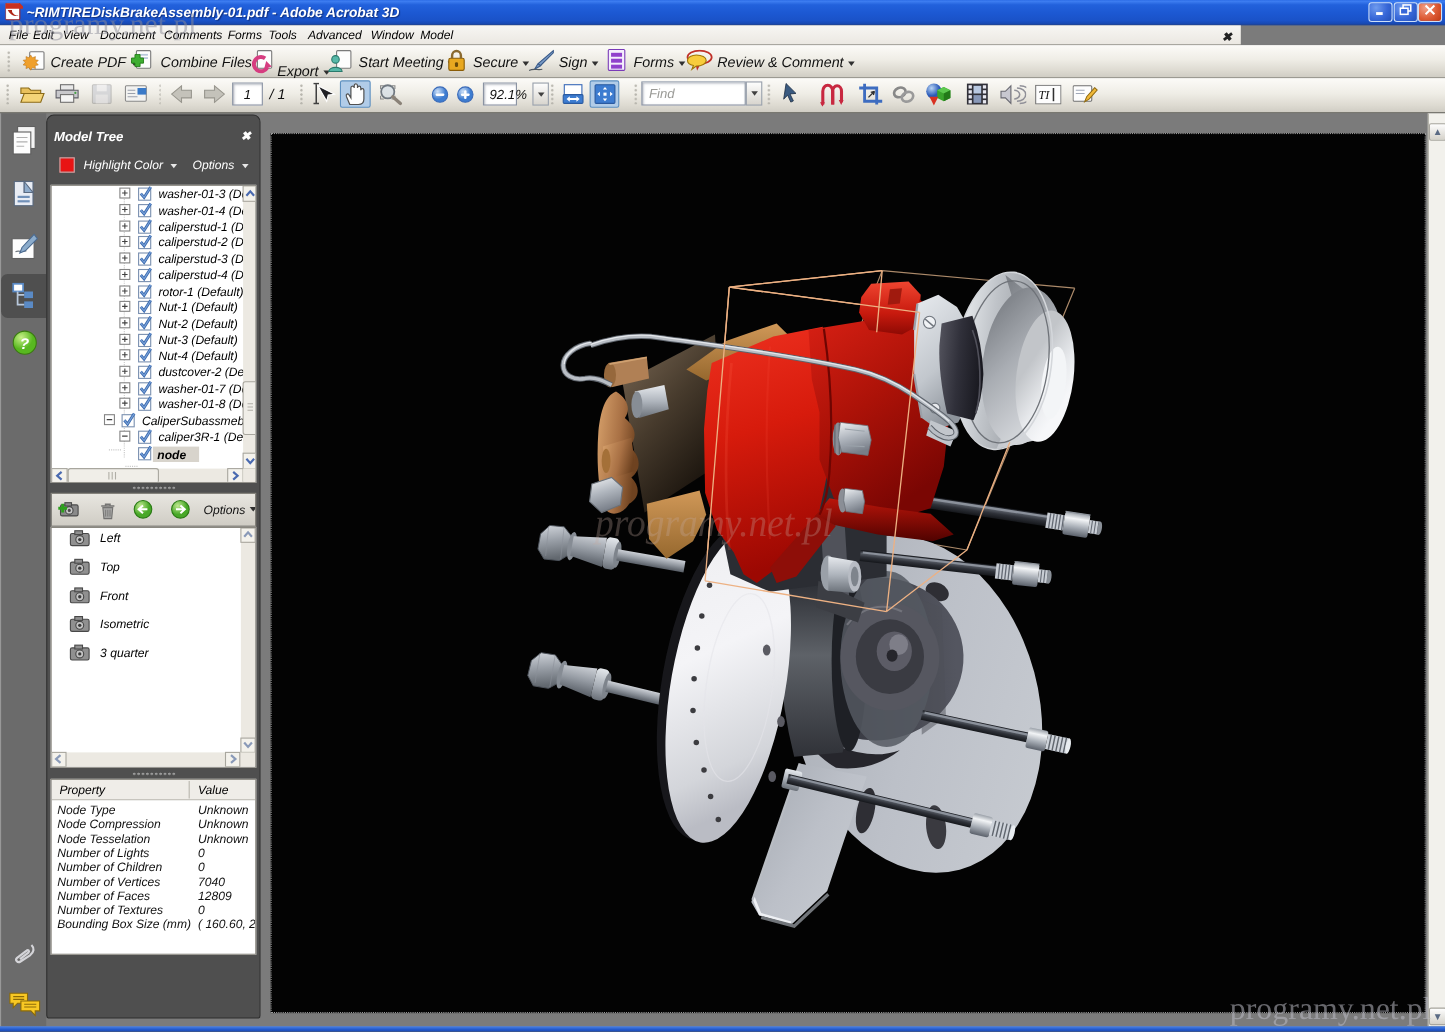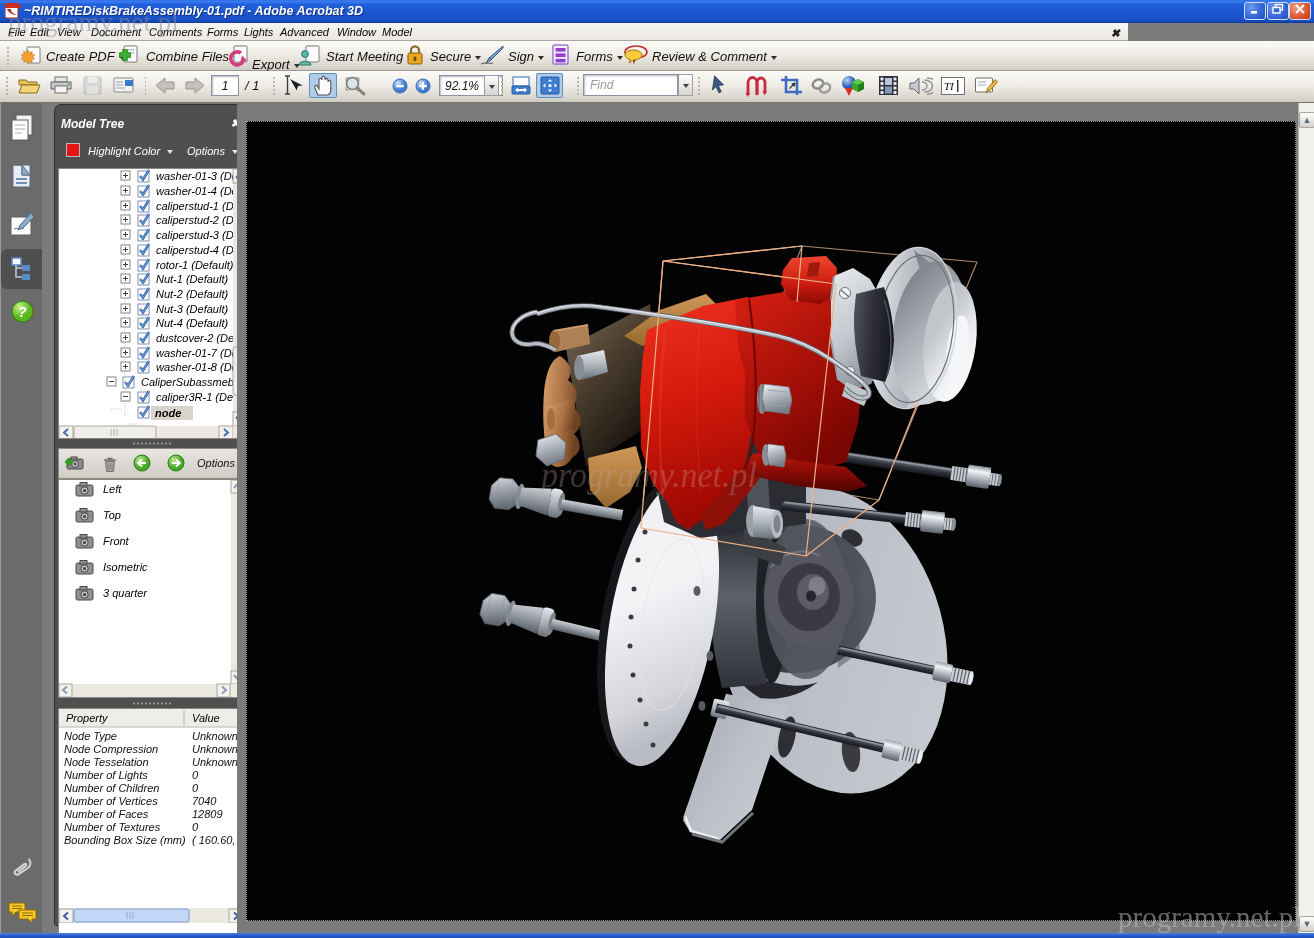--- a/index.html
+++ b/index.html
@@ -44,31 +44,31 @@
 .dropbtn:after { content:""; display:inline-block; width:0; height:0; border-left:3px solid transparent;
   border-right:3px solid transparent; border-top:4px solid #404040; vertical-align:middle; }
 .toolsel { position:absolute; background:#b1cce8; border:1px solid #5e90c0; border-radius:2px; }
 
 
 #lstrip { left:0; top:103px; width:42px; height:830px; background:#6b6b6b; border-left:1px solid #989898; }
 #navsel { left:1px; top:249px; width:41px; height:40px; background:#4f4f4f; border-radius:6px 0 0 6px; }
 
 
 #panel { left:42px; top:104px; width:195px; height:822px; background:#4f4f4f;
-  border:1px solid #2e2e2e; border-radius:7px 7px 3px 3px;margin-left:12px; }
+  border:1px solid #2e2e2e; border-radius:7px 7px 3px 3px; }
 #mtHeader { position:absolute; left:0; top:0; width:100%; height:63px; color:#fff; }
 #treebox { position:absolute; left:3px; top:63px; width:187px; height:271px; background:#fff;
   border:1px solid #8a8880; overflow:hidden; font-size:11px; }
 #split1 { position:absolute; left:3px; top:334px; width:187px; height:9px; }
 #viewtools { position:absolute; left:3px; top:343px; width:187px; height:31px;
   background:linear-gradient(180deg,#e8e6e0,#cfccc4); border:1px solid #8a8880; }
 #viewlist { position:absolute; left:3px; top:374px; width:187px; height:219px; background:#fff;
   border:1px solid #8a8880; font-size:11px; }
 #split2 { position:absolute; left:3px; top:593px; width:187px; height:10px; }
-#propbox { position:absolute; left:3px; top:603px; width:187px; height:228px; background:#fff;
+#propbox { position:absolute; left:3px; top:603px; width:187px; height:160px; background:#fff;
   border:1px solid #8a8880; font-size:11px; overflow:hidden; }
 
 
 #docarea { left:237px; top:103px; width:1061px; height:830px; background:#7b7b7b; }
 #canvas3d { position:absolute; left:9px; top:18px; width:1050px; height:800px; background:#000;
   border:1px dotted #9a9a9a; }
 #vscroll { left:1298px; top:103px; width:16px; height:830px; background:#f2f1ec; border-left:1px solid #b0aea6; }
 .scrbtn { position:absolute; left:0px; width:16px; height:16px; background:linear-gradient(180deg,#fdfdfd,#d5d2ca);
   border:1px solid #a8a69e; border-radius:2px; color:#5a6a84; font-size:9px; text-align:center; line-height:14px; }
 #bluebottom { left:0; top:933px; width:1314px; height:5px;
@@ -98,21 +98,21 @@
       </svg></div>
 </div>
 
 <div class="abs" id="menubar">
   <span class="m" style="left:8px">File</span>
   <span class="m" style="left:30px">Edit</span>
   <span class="m" style="left:57px">View</span>
   <span class="m" style="left:91px">Document</span>
   <span class="m" style="left:149px">Comments</span>
   <span class="m" style="left:207px">Forms</span>
-  <span class="m" style="left:244px">Lights</span>
+  <span class="m" style="left:244px">Tools</span>
   <span class="m" style="left:280px">Advanced</span>
   <span class="m" style="left:337px">Window</span>
   <span class="m" style="left:382px">Model</span>
   <span class="mx">✖</span>
 </div>
 
 <div class="abs" id="tb1">
   <div class="grip" style="left:6px;top:5px;height:20px"></div>
 
   <svg style="position:absolute;left:20px;top:4px" width="22" height="22" viewBox="0 0 22 22">
@@ -239,21 +239,21 @@
     <circle cx="8" cy="8" r="7" fill="url(#gpb)" stroke="#3a6ab8"></circle>
     <defs>
         <radialGradient id="gpb" cx=".35" cy=".3">
           <stop offset="0" stop-color="#cfe2f8"></stop>
           <stop offset="1" stop-color="#3d7cd0"></stop>
         </radialGradient>
       </defs>
     <rect x="4" y="7" width="8" height="2.2" rx="1" fill="#fff"></rect>
     <rect x="6.9" y="4.1" width="2.2" height="8" rx="1" fill="#fff"></rect>
   </svg>
-  <div class="combobox" style="left:439px;top:4px;width:64px;height:21px;line-height:20px;padding-left:5px">92.1%</div>
+  <div class="combobox" style="left:439px;top:4px;width:31px;height:21px;line-height:20px;padding-left:5px">92.1%</div>
   <div class="dropbtn" style="left:484px;top:4px;height:21px;line-height:19px"></div>
   <div class="grip" style="left:500px;top:5px;height:19px"></div>
 
   <svg style="position:absolute;left:511px;top:5px" width="20" height="19" viewBox="0 0 20 19">
     <rect x="2" y="1" width="16" height="9" fill="#fff" stroke="#3a6ab8"></rect>
     <rect x="1" y="10" width="18" height="8" rx="1" fill="#3d7cd0" stroke="#2a5aa0"></rect>
     <path d="M4,14 l3,-2.4 v1.4 h6 v-1.4 l3,2.4 -3,2.4 v-1.4 h-6 v1.4 z" fill="#fff"></path>
   </svg>
 
   <div class="toolsel" style="left:536px;top:2px;width:27px;height:25px"></div>

